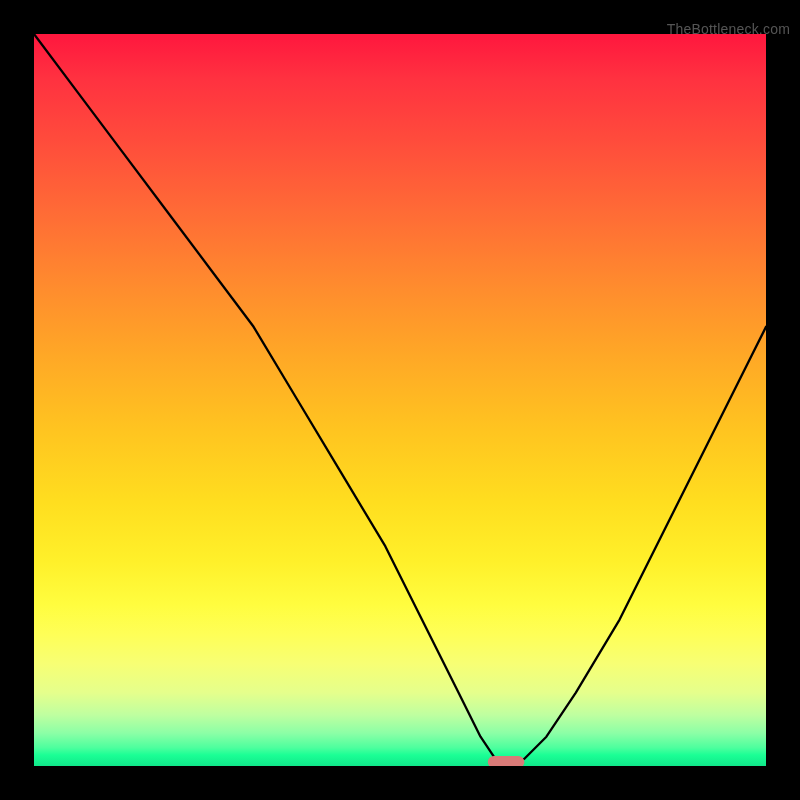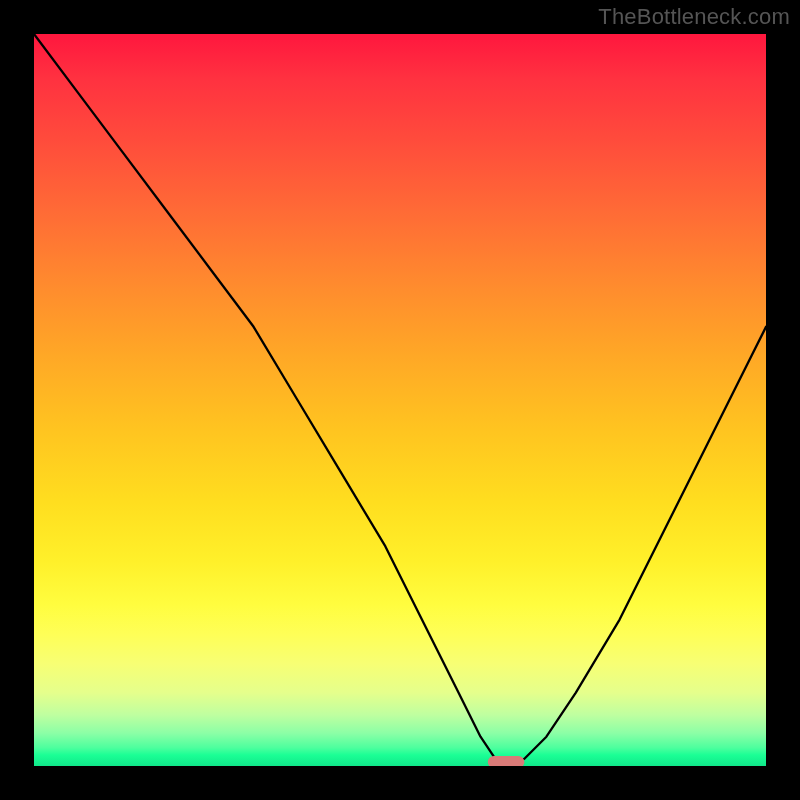--- a/index.html
+++ b/index.html
@@ -12,24 +12,24 @@
     font-family: Arial, Helvetica, sans-serif;
   }
   .frame {
     position: relative;
     width: 800px;
     height: 800px;
     background: #000;
   }
   .watermark {
     position: absolute;
-    top: 4px;
+    top: 21px;
     right: 10px;
     color: #555;
-    font-size: 22px;
+    font-size: 14px;
     font-weight: 500;
     letter-spacing: 0.2px;
     z-index: 3;
   }
   .plot-area {
     position: absolute;
     left: 34px;
     top: 34px;
     width: 732px;
     height: 732px;

